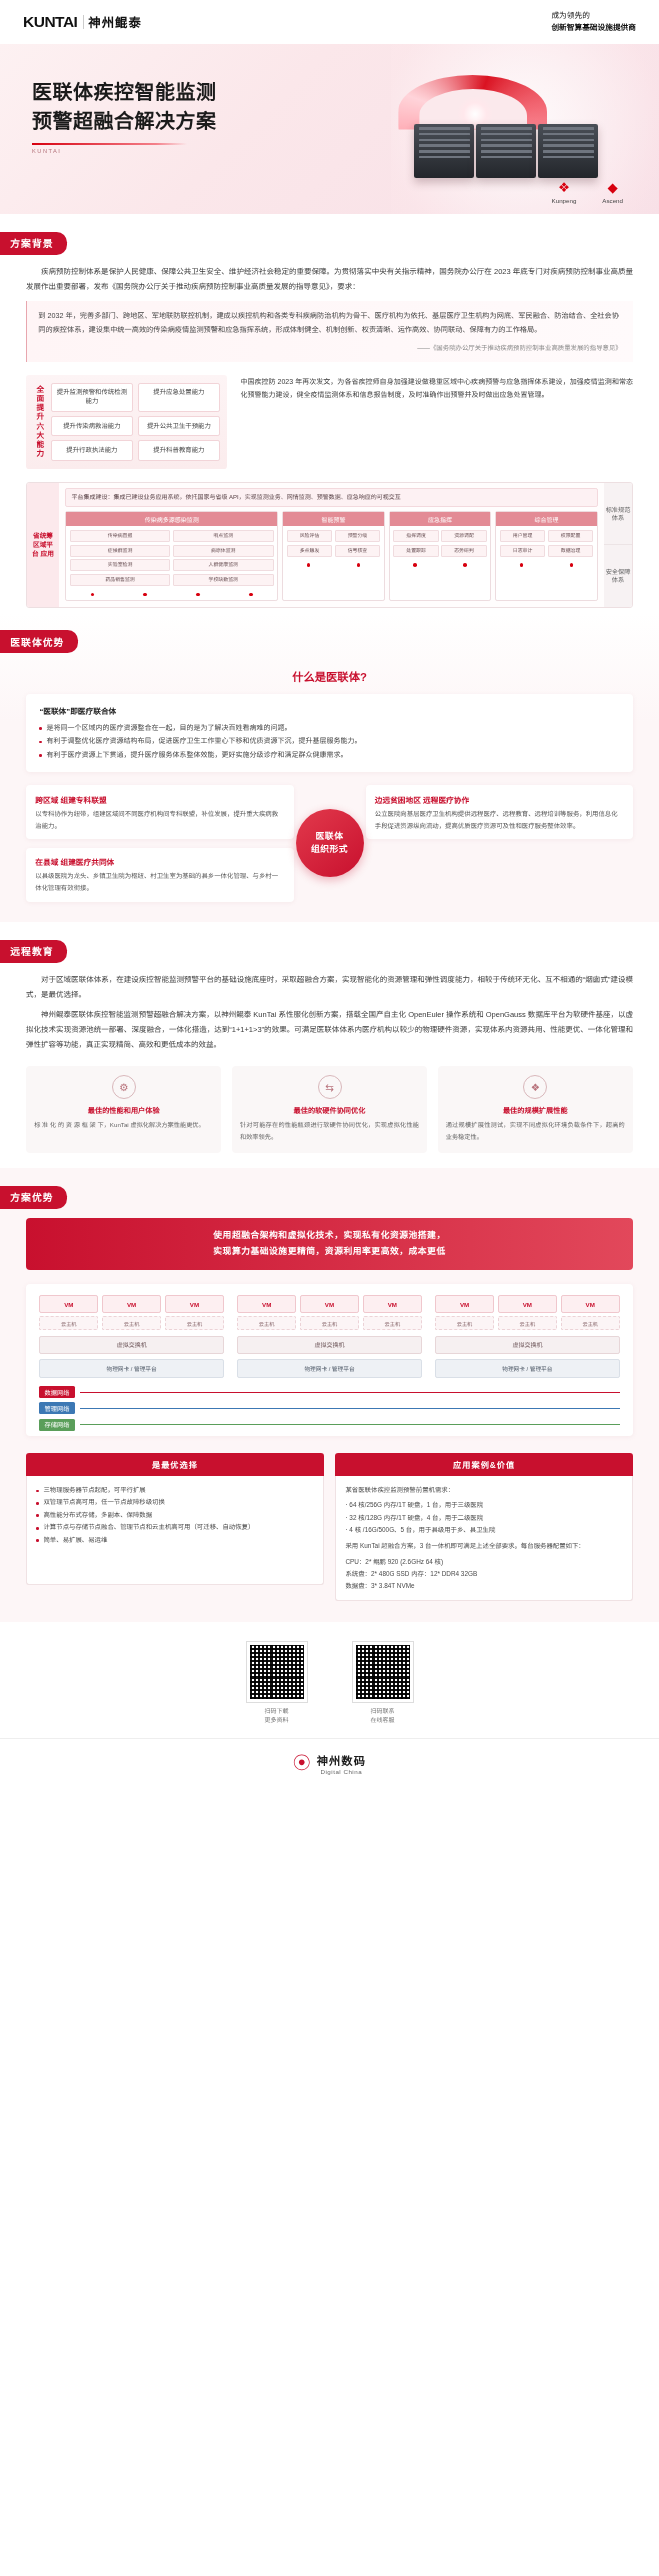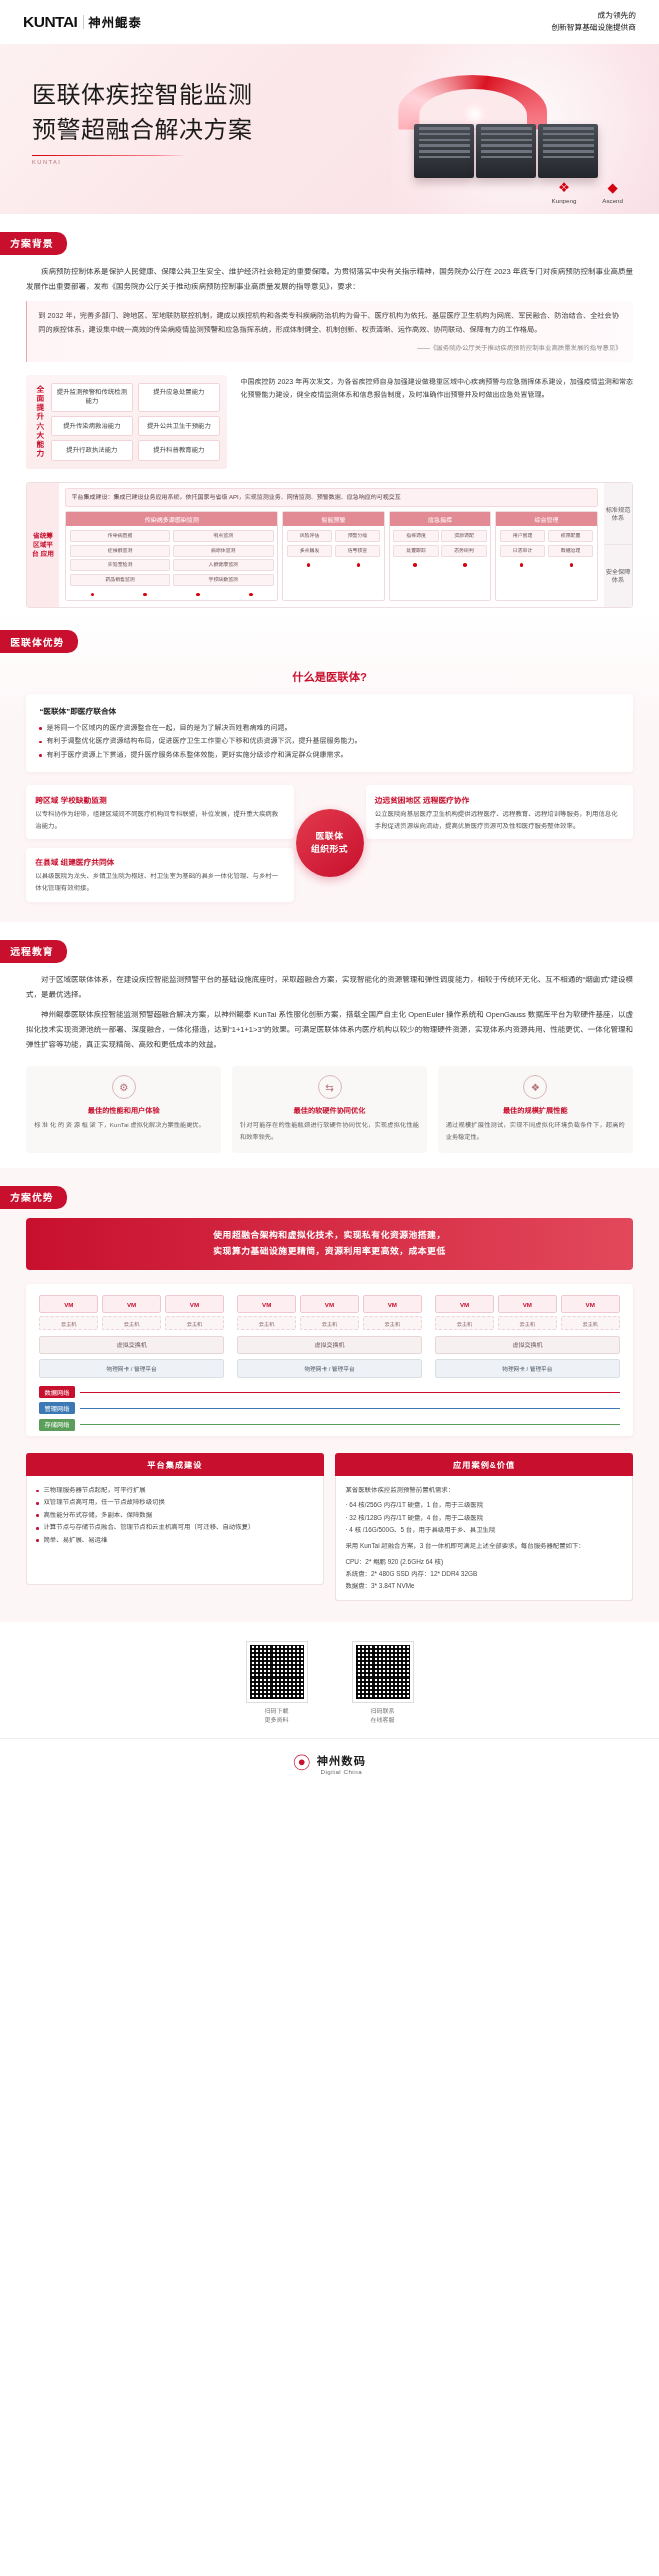--- a/index.html
+++ b/index.html
@@ -20,42 +20,42 @@
     justify-content: space-between;
     padding: 0 23px;
   }
   .logo { display: flex; align-items: center; gap: 5.2px; }
   .logo-mark {
     font-size: 15.5px; font-weight: bold; letter-spacing: -0.5px;
     color: #111;
   }
   .logo-cn { font-size: 12.4px; font-weight: bold; color: #111; letter-spacing: 1px; }
   .logo-divider { width: 0.5px; height: 13.4px; background: #ccc; }
-  .slogan { text-align: right; line-height: 1.5; }
+  .slogan { line-height: 1.5; }
   .slogan div { font-size: 7.7px; color: #111; }
-  .slogan .hl { color: #111; font-weight: normal; }
+  .slogan .hl { color: #111; font-weight: bold; }
 
   
   .hero {
     position: relative;
     height: 170px;
     background: linear-gradient(135deg,#fdf1f2 0%, #fbe7ea 40%, #f7dfe6 100%);
     overflow: hidden;
   }
   .hero::after{
     content:"";
     position:absolute; right:-62px; top:-41px;
     width:330px; height:268px;
     background: radial-gradient(circle at 40% 45%, rgba(255,255,255,.85) 0%, rgba(255,235,238,.25) 55%, rgba(255,255,255,0) 70%);
   }
   .hero-title {
     position: absolute; left: 32px; top: 34px; z-index: 3;
   }
   .hero-title h1 {
-    font-size: 24px; font-weight: normal; color: #1b1b1b; line-height: 1.45;
+    font-size: 20px; font-weight: bold; color: #1b1b1b; line-height: 1.45;
     letter-spacing: 0.5px;
   }
   .hero-underline {
     margin-top: 7.2px; width: 155px; height: 1.5px;
     background: linear-gradient(90deg,#d7000f,#f4808a 80%, rgba(255,255,255,0));
   }
   .hero-sub {
     margin-top: 3.1px; font-size: 5.7px; color: #b4737b; letter-spacing: 1.5px;
   }
   
@@ -501,21 +501,21 @@
         <div class="lead">“医联体”即医疗联合体</div>
         <ul>
           <li>是将同一个区域内的医疗资源整合在一起，目的是为了解决百姓看病难的问题。</li>
           <li>有利于调整优化医疗资源结构布局，促进医疗卫生工作重心下移和优质资源下沉，提升基层服务能力。</li>
           <li>有利于医疗资源上下贯通，提升医疗服务体系整体效能，更好实施分级诊疗和满足群众健康需求。</li>
         </ul>
       </div>
 
       <div class="org-wrap">
         <div class="org-card">
-          <h5>跨区域 学校缺勤监测</h5>
+          <h5>跨区域 组建专科联盟</h5>
           <p>以专科协作为纽带，组建区域间不同医疗机构间专科联盟，补位发展，提升重大疾病救治能力。</p>
         </div>
         <div class="org-card">
           <h5>边远贫困地区 远程医疗协作</h5>
           <p>公立医院向基层医疗卫生机构提供远程医疗、远程教育、远程培训等服务，利用信息化手段促进资源纵向流动，提高优质医疗资源可及性和医疗服务整体效率。</p>
         </div>
         <div class="org-card">
           <h5>在县域 组建医疗共同体</h5>
           <p>以县级医院为龙头、乡镇卫生院为枢纽、村卫生室为基础的县乡一体化管理、与乡村一体化管理有效衔接。</p>
         </div>
@@ -622,21 +622,21 @@
           </div>
           <div class="net-line">
             <span class="net-label" style="background:#5a9e5a">存储网络</span>
             <span class="net-rule" style="background:#5a9e5a"></span>
           </div>
         </div>
       </div>
 
       <div class="bottom-two">
         <div class="panel">
-          <div class="panel-head">平台集成建设</div>
+          <div class="panel-head">是最优选择</div>
           <div class="panel-body">
             <ul>
               <li>三物理服务器节点起配，可平行扩展</li>
               <li>双管理节点高可用，任一节点故障秒级切换</li>
               <li>高性能分布式存储，多副本、保障数据</li>
               <li>计算节点与存储节点融合、管理节点和云主机高可用（可迁移、自动恢复）</li>
               <li>简单、易扩展、易运维</li>
             </ul>
           </div>
         </div>

